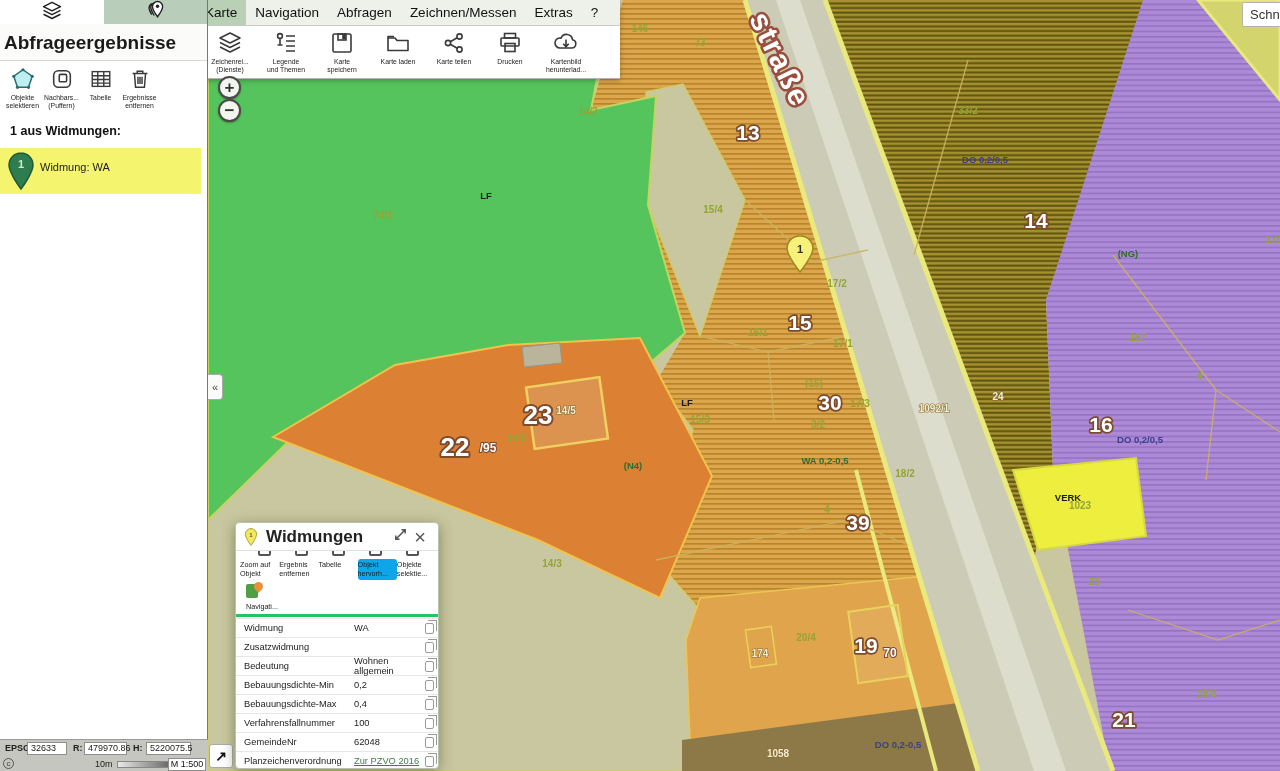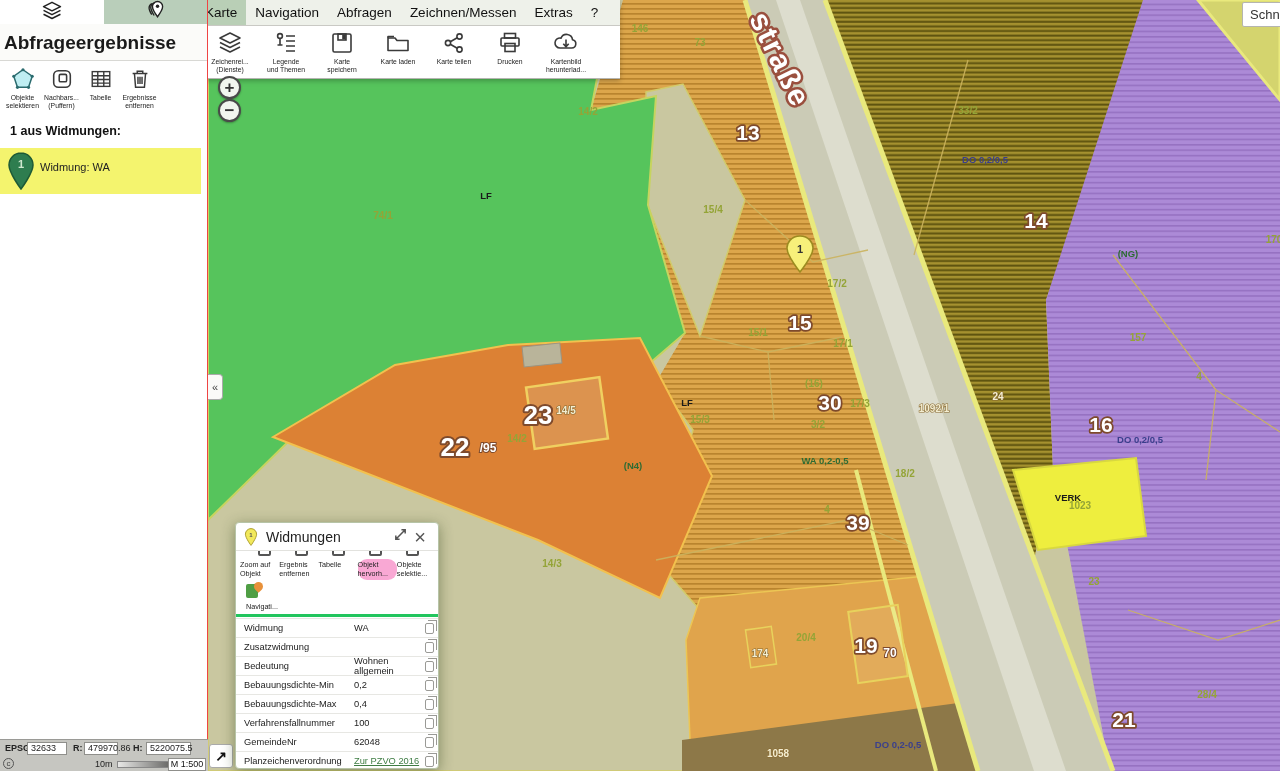--- a/index.html
+++ b/index.html
@@ -55,28 +55,28 @@
     border-left:none;border-radius:0 4px 4px 0;font-size:11px;color:#444;text-align:center;line-height:24px;cursor:pointer}
   #expandmap{position:absolute;left:209px;top:744px;width:24px;height:24px;background:#fff;border:1px solid #aaa;border-radius:3px;
     font-size:14px;font-weight:bold;color:#111;text-align:center;line-height:22px;cursor:pointer}
   #searchbox{position:absolute;left:1242px;top:2px;width:60px;height:25px;background:#fff;border:1px solid #b5b5b0;
     border-radius:2px;font-size:13px;color:#333;line-height:23px;padding-left:7px;overflow:hidden}
 
   
   #popup{position:absolute;left:235px;top:522px;width:204px;height:247px;background:#fff;border:1px solid #b7c4a7;
     border-radius:4px;box-shadow:0 3px 14px rgba(40,60,20,.45);overflow:hidden}
   .phead{height:28px;display:flex;align-items:center;border-bottom:1px solid #e2e2de;padding:0 8px}
-  .ptitle{font-size:14px;font-weight:normal;color:#222;margin-left:8px;flex:1}
+  .ptitle{font-size:17px;font-weight:bold;color:#222;margin-left:8px;flex:1}
   .pexpand,.pclose{width:20px;text-align:center;color:#555;cursor:pointer}
   .pclose{font-size:20px;line-height:18px}
   .picons-clip{height:7px;overflow:hidden;display:flex;padding-left:10px}
   .picons-clip span{width:13px;height:14px;border:2px solid #555;border-radius:2px;margin:-9px 12px 0 12px}
   .ptools{display:flex;padding:1px 2px 0 4px}
   .ptool{width:40px;text-align:left;font-size:7.2px;line-height:1.2;color:#222;padding:2px 0;cursor:pointer}
-  .ptool.active{background:#f9a8d4;border-radius:9px}
+  .ptool.active{background:#0ea5e9;border-radius:3px}
   .pnav{padding:2px 0 3px 10px;border-bottom:3px solid #22c55e}
   .pnav .nic{width:18px;height:18px;position:relative;margin-bottom:2px}
   .pnav .nic .sq{position:absolute;left:0;top:2px;width:12px;height:14px;background:#4f9e44;border-radius:2px}
   .pnav .nic .pin{position:absolute;right:1px;top:0;width:9px;height:9px;background:#e8913a;border-radius:50% 50% 50% 0;transform:rotate(-45deg)}
   .pnav .lb{font-size:7.2px;color:#222}
   #popup-table{padding-top:1px}
   .prow{display:flex;align-items:center;height:19px;border-top:1px solid #e7e7e3;padding-left:8px}
   .plabel{width:110px;font-size:9.3px;color:#222}
   .pvalue{flex:1;font-size:9.3px;color:#222}
   .plink{color:#3f7d44;text-decoration:underline;cursor:pointer}
@@ -428,21 +428,21 @@
       <text x="15" y="17" text-anchor="middle" style="font:bold 11px 'Liberation Sans',sans-serif" fill="#cfe8cf">1</text>
     </svg>
     <div class="txt">Widmung: WA</div>
   </div>
 
   <div id="statusbar">
     <div class="sb-row1">
       <span class="sb-lab" style="left:5px">EPSG:</span>
       <span class="sb-inp" style="left:27px;width:40px">32633</span>
       <span class="sb-lab" style="left:73px">R:</span>
-      <span class="sb-inp" style="left:84px;width:34px">479970.86</span>
+      <span class="sb-inp" style="left:84px;width:43px">479970.86</span>
       <span class="sb-lab" style="left:133px">H:</span>
       <span class="sb-inp" style="left:146px;width:45px">5220075.5</span>
     </div>
     <div class="sb-row2">
       <span class="cpy">c</span>
       <span class="sb-10m">10m</span>
       <span class="sb-bar"></span>
       <span class="sb-scale">M 1:500</span>
     </div>
   </div>

